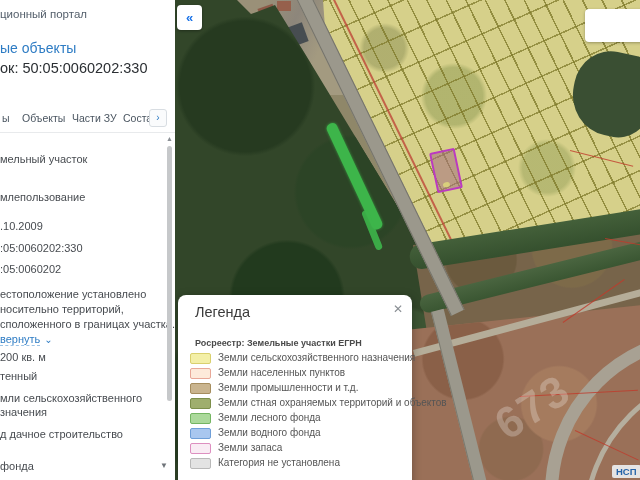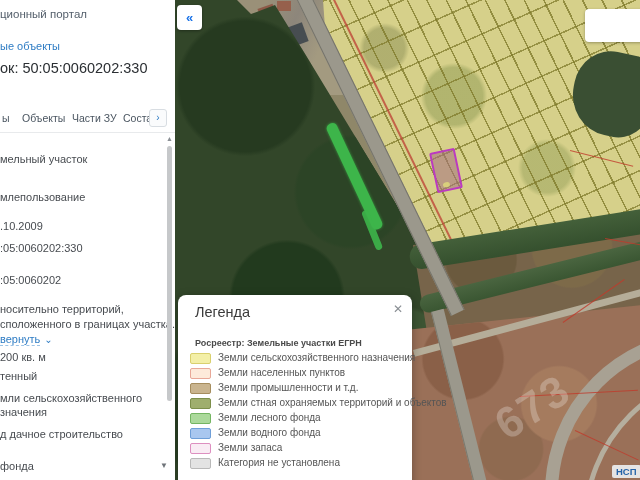--- a/index.html
+++ b/index.html
@@ -2,21 +2,21 @@
 <html><head>
 <meta charset="utf-8">
 <style>
   html,body{margin:0;padding:0;width:640px;height:480px;overflow:hidden;
     font-family:"Liberation Sans","DejaVu Sans",sans-serif;background:#fff;}
   .app{position:relative;width:640px;height:480px;}
 
   
   .sidebar{position:absolute;left:0;top:0;width:158px;height:480px;background:#fff;z-index:30;}
   .s-header{position:absolute;left:0;top:8px;font-size:11.5px;color:#55606c;white-space:nowrap;}
-  .s-link{position:absolute;left:0;top:40px;font-size:11px;color:#2e7cc4;white-space:nowrap;cursor:pointer;}
+  .s-link{position:absolute;left:0;top:40px;font-size:14px;color:#2e7cc4;white-space:nowrap;cursor:pointer;}
   .s-title{position:absolute;left:0;top:60px;font-size:14.5px;color:#2b2f33;white-space:nowrap;}
   .tabs{position:absolute;left:0;top:112px;width:175px;height:20px;}
   .tab{position:absolute;top:0;font-size:10.5px;color:#4a5560;white-space:nowrap;cursor:pointer;}
   .tabs-more{position:absolute;left:149px;top:-3px;width:16px;height:16px;border:1px solid #d8dde2;
     border-radius:3px;color:#2e7cc4;font-size:10px;line-height:15px;text-align:center;cursor:pointer;background:#fafbfc;}
   .tab-divider{position:absolute;left:0;top:132px;width:175px;height:1px;background:#e8eaec;}
   .s-row{position:absolute;left:0;font-size:11px;color:#474b50;white-space:nowrap;}
   .s-expand{position:absolute;left:0;top:333px;font-size:11px;color:#2e7cc4;white-space:nowrap;cursor:pointer;}
   .s-expand .lbl{border-bottom:1px dashed #9cc3e6;}
   .s-expand .chev{font-size:10px;margin-left:4px;}
@@ -144,21 +144,22 @@
       <span class="tab" style="left:72px">Части ЗУ</span>
       <span class="tab" style="left:123px">Состав</span>
       <span class="tabs-more">›</span>
     </div>
     <div class="tab-divider"></div>
 
     <div class="s-row" style="top:153px">мельный участок</div>
     <div class="s-row" style="top:191px">млепользование</div>
     <div class="s-row" style="top:220px">.10.2009</div>
     <div class="s-row" style="top:242px">:05:0060202:330</div>
-    <div class="s-row" style="top:274px">:05:0060202</div>
+    <div class="s-row" style="top:263px">:05:0060202</div>
+    <div class="s-row" style="top:288px">естоположение установлено</div>
     <div class="s-row" style="top:303px">носительно территорий,</div>
     <div class="s-row" style="top:318px">сположенного в границах участка.</div>
     <div class="s-expand">
       <span class="lbl">вернуть</span><span class="chev">⌄</span>
     </div>
     <div class="s-row" style="top:351px">200 кв. м</div>
     <div class="s-row" style="top:370px">тенный</div>
     <div class="s-row" style="top:392px">мли сельскохозяйственного</div>
     <div class="s-row" style="top:406px">значения</div>
     <div class="s-row" style="top:428px">д дачное строительство</div>

